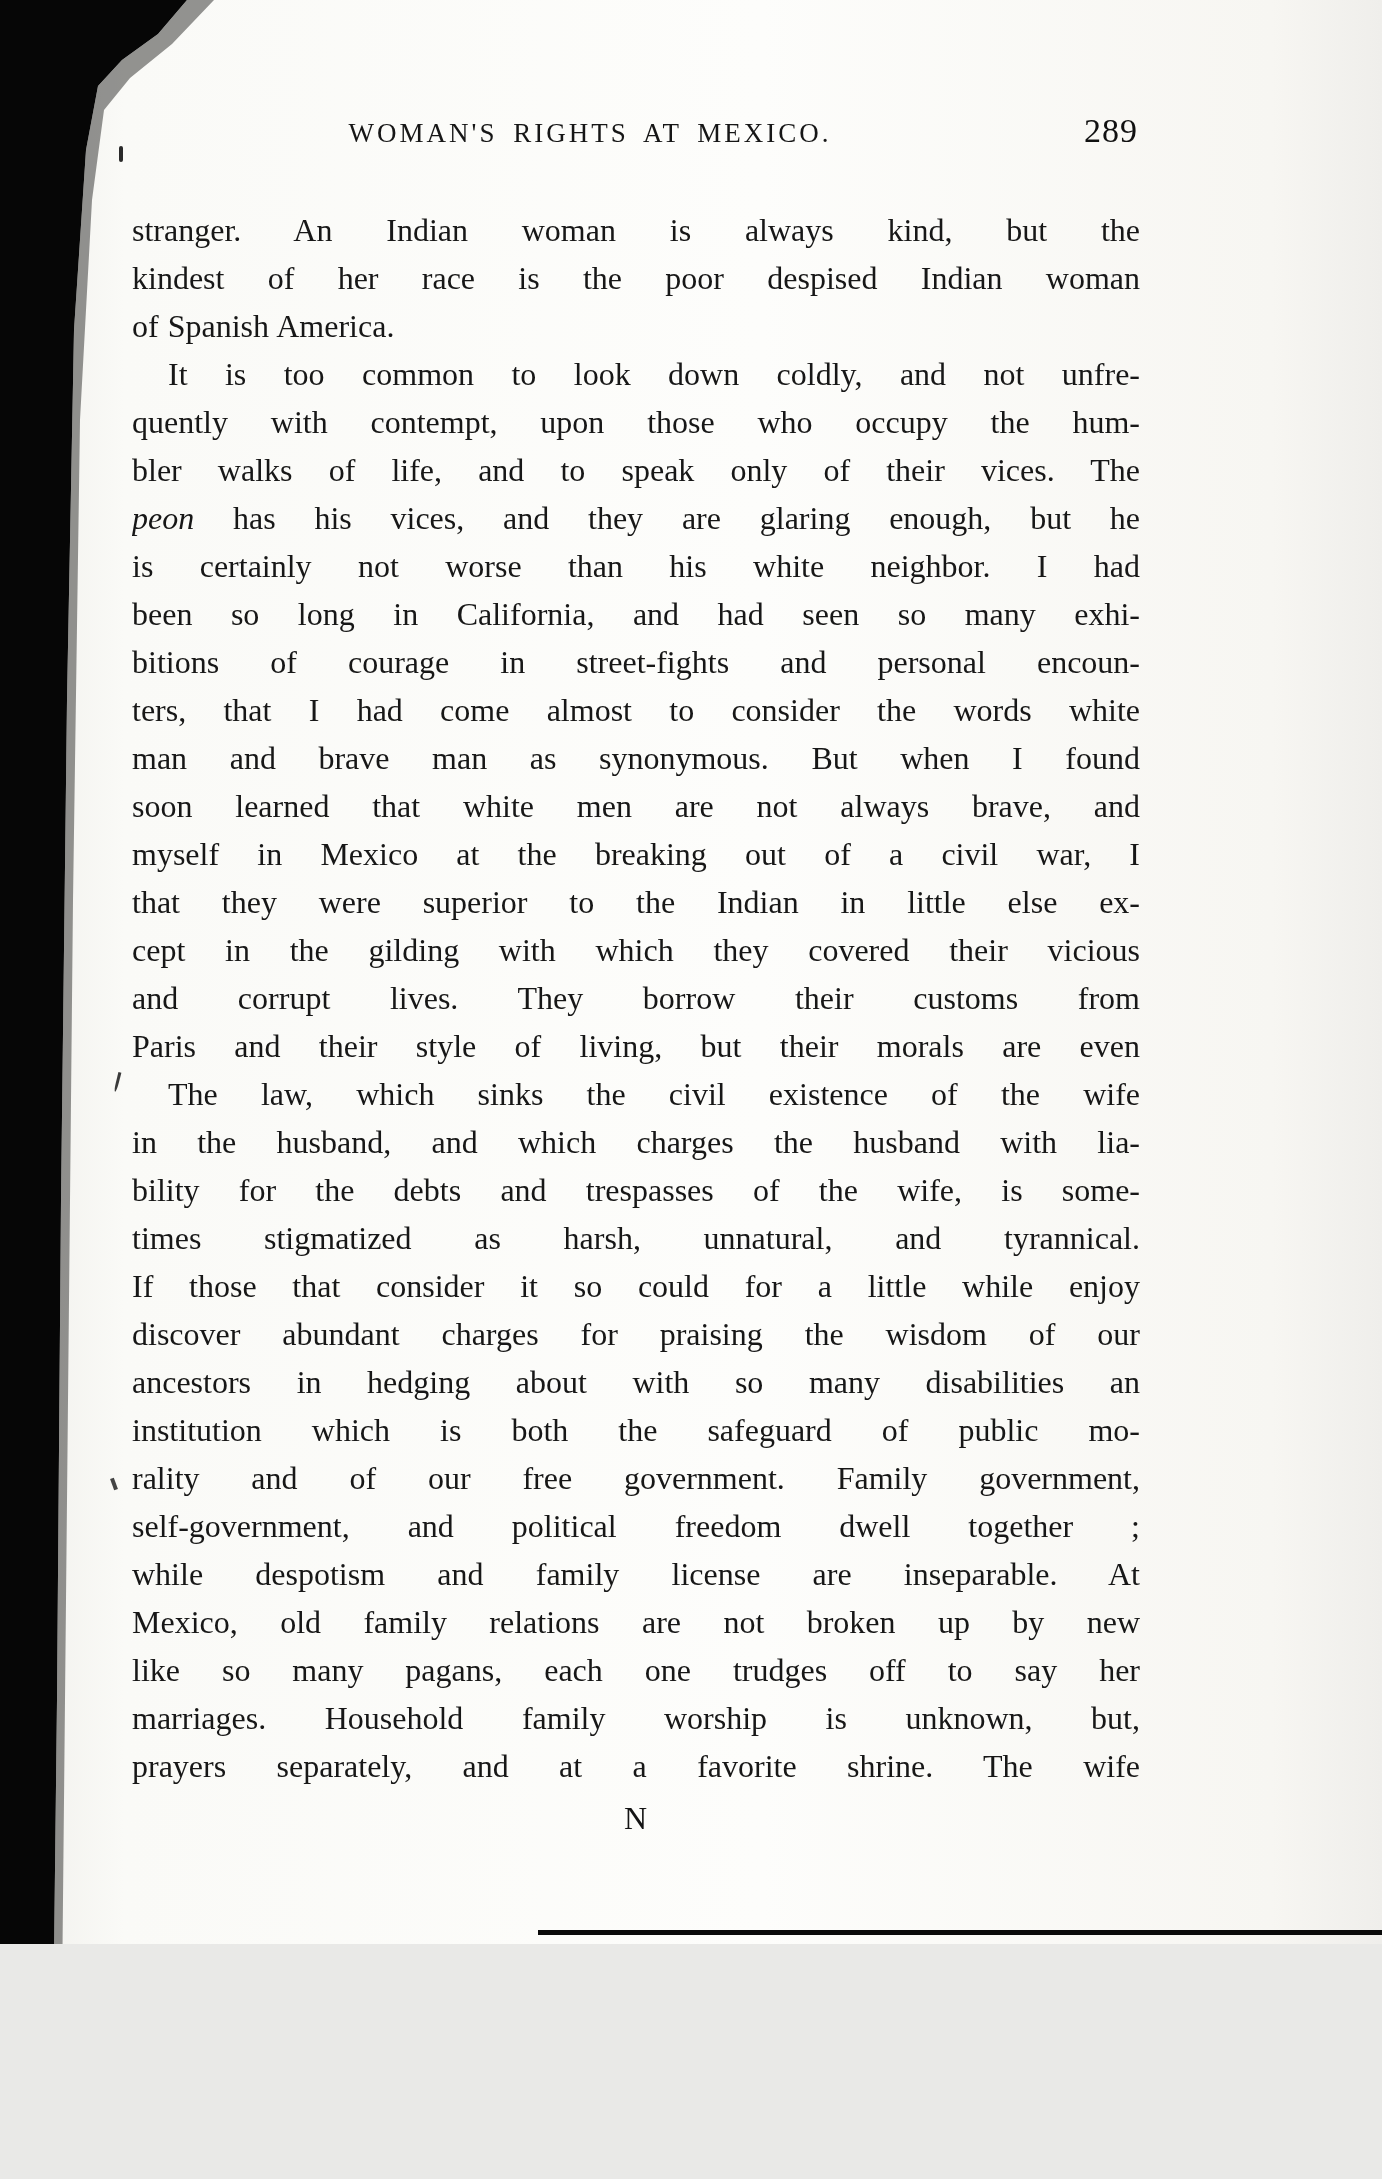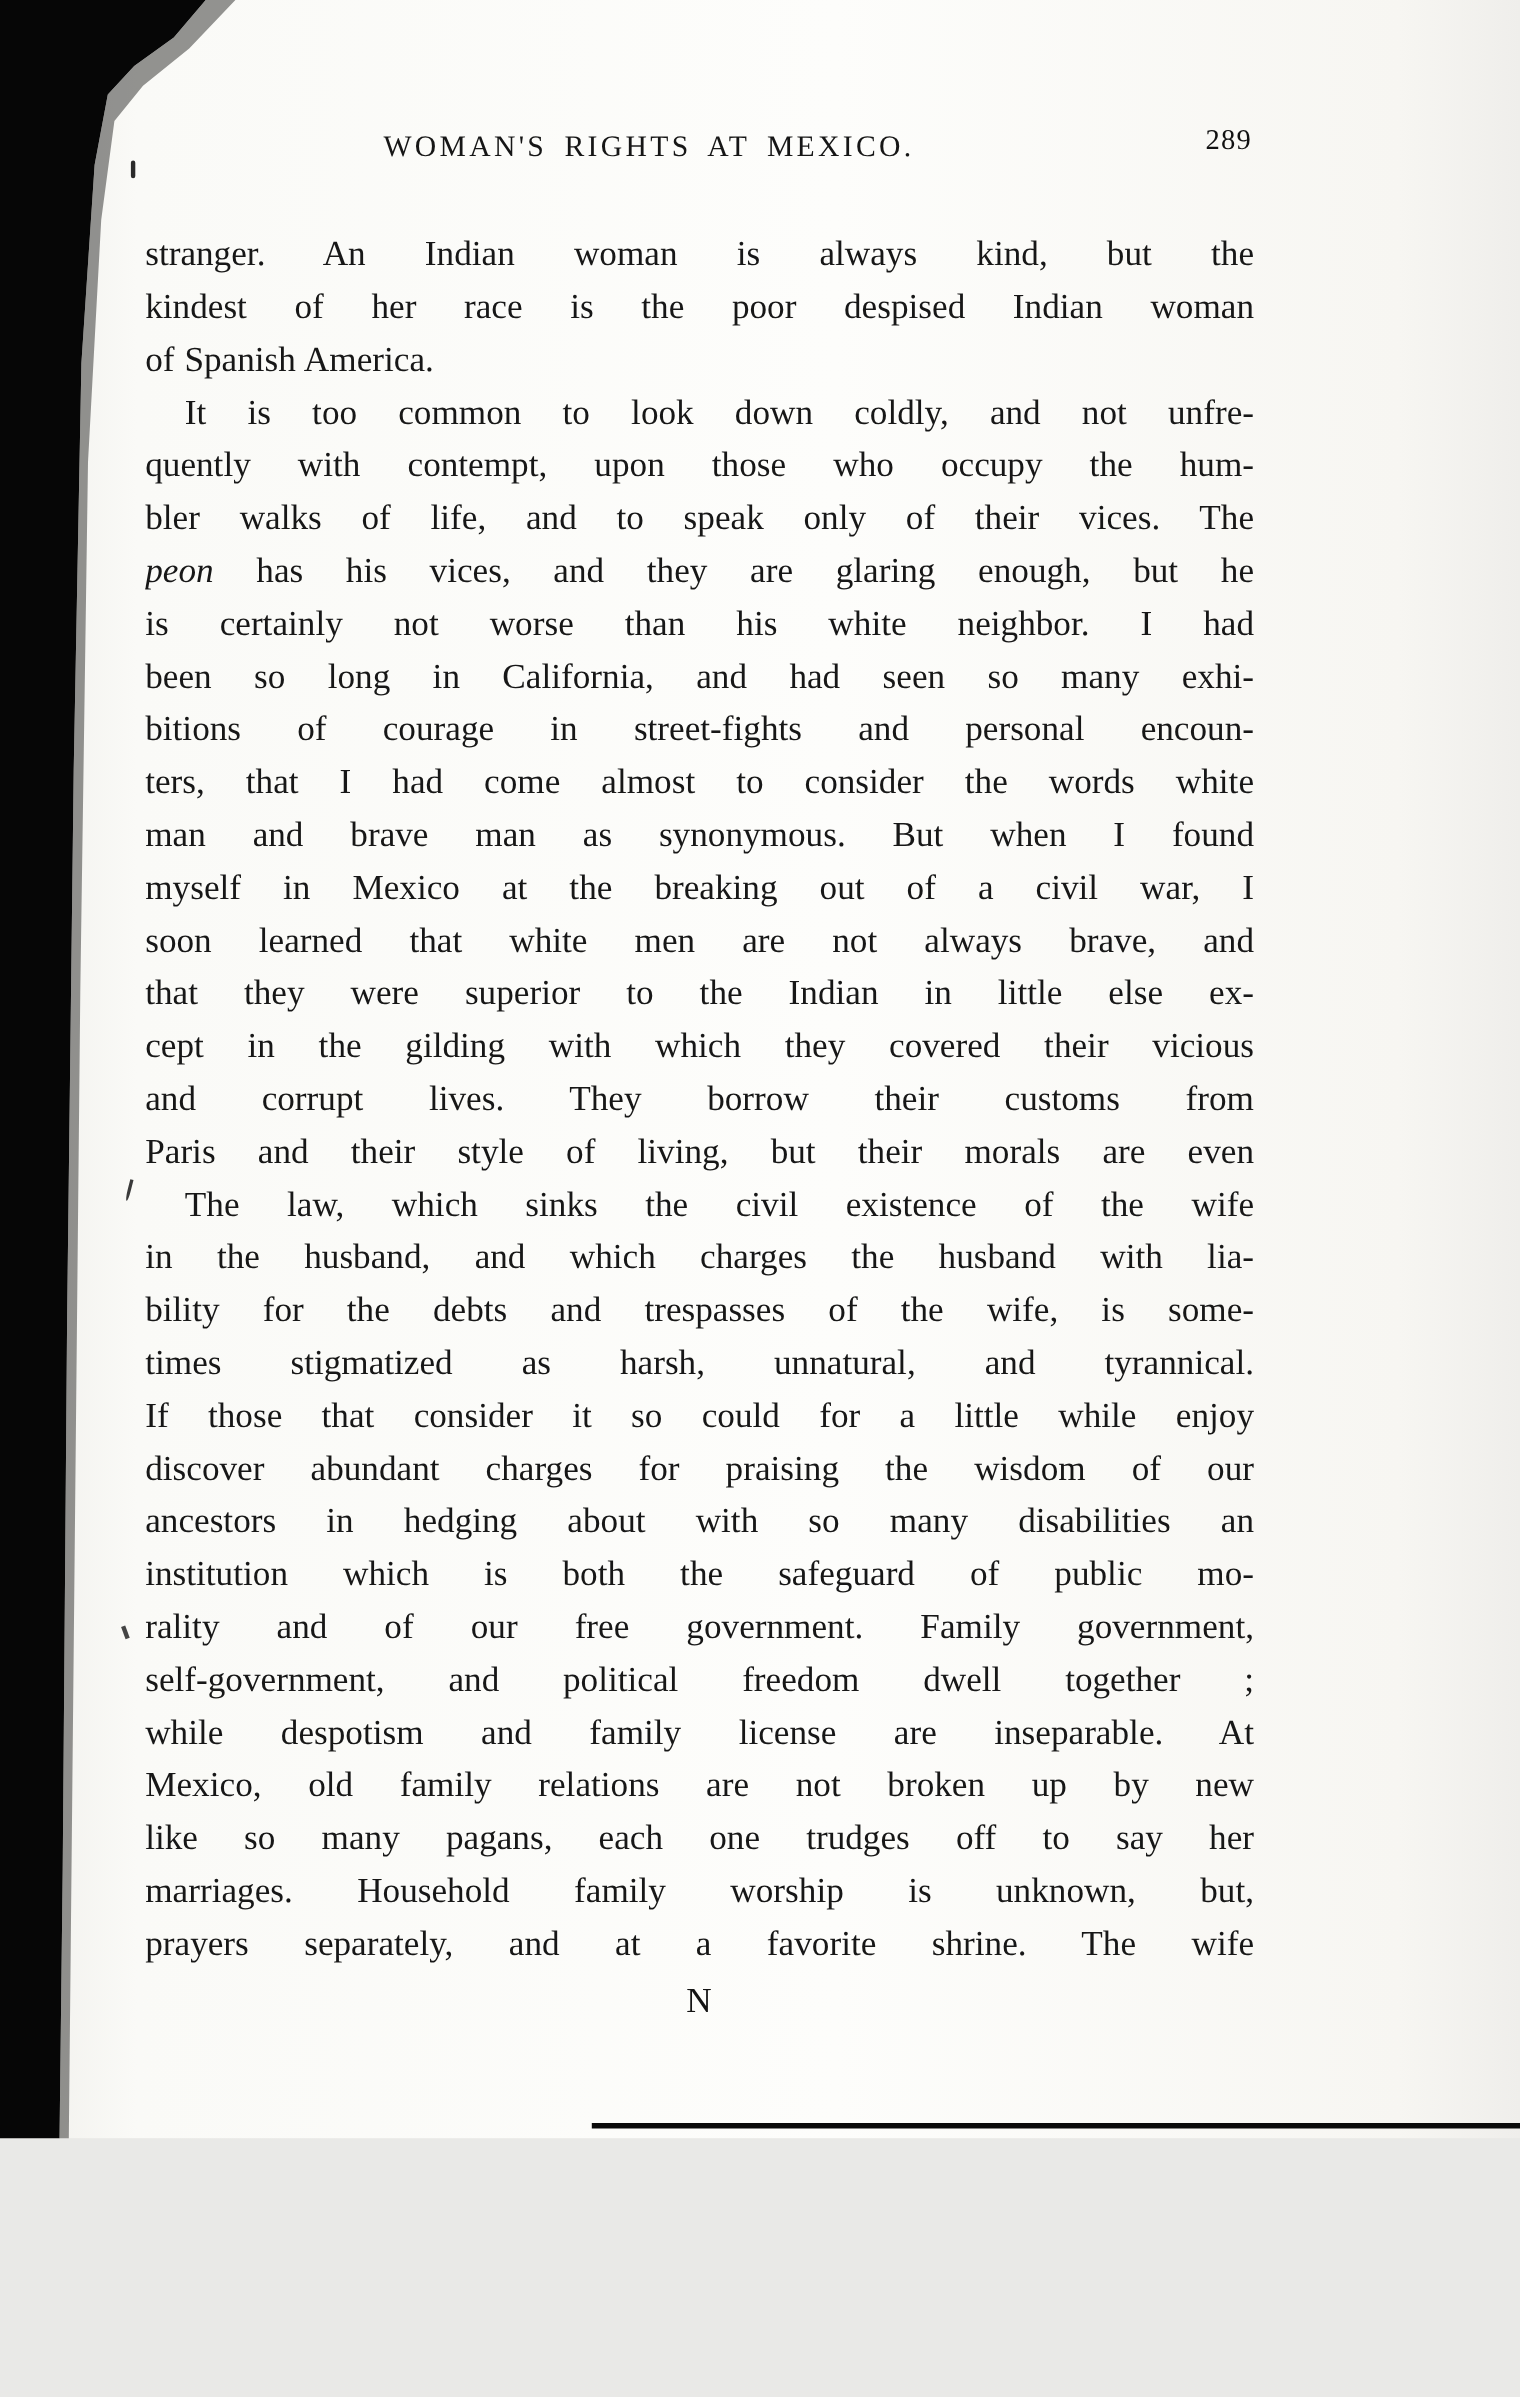--- a/index.html
+++ b/index.html
@@ -42,21 +42,21 @@
     transform: translateX(-46px);
     font-size: 27px;
     letter-spacing: 3px;
     word-spacing: 6px;
     color: #161616;
   }
   .page-number {
     position: absolute;
     right: 2px;
     top: -6px;
-    font-size: 26px;
+    font-size: 34px;
     letter-spacing: 1px;
     color: #111;
   }
   .body-text {
     font-size: 32px;
     line-height: 48px;
     color: #171717;
   }
   .line {
     height: 48px;
@@ -135,22 +135,22 @@
         <div class="line nj">of Spanish America.</div>
         <div class="line ind">It is too common to look down coldly, and not unfre-</div>
         <div class="line">quently with contempt, upon those who occupy the hum-</div>
         <div class="line">bler walks of life, and to speak only of their vices.  The</div>
         <div class="line"><i>peon</i> has his vices, and they are glaring enough, but he</div>
         <div class="line">is certainly not worse than his white neighbor.  I had</div>
         <div class="line">been so long in California, and had seen so many exhi-</div>
         <div class="line">bitions of courage in street-fights and personal encoun-</div>
         <div class="line">ters, that I had come almost to consider the words white</div>
         <div class="line">man and brave man as synonymous.  But when I found</div>
+        <div class="line">soon learned that white men are not always brave, and</div>
         <div class="line">myself in Mexico at the breaking out of a civil war, I</div>
-        <div class="line">soon learned that white men are not always brave, and</div>
         <div class="line">that they were superior to the Indian in little else ex-</div>
         <div class="line">cept in the gilding with which they covered their vicious</div>
         <div class="line">and corrupt lives.  They borrow their customs from</div>
         <div class="line">Paris and their style of living, but their morals are even</div>
         <div class="line ind">The law, which sinks the civil existence of the wife</div>
         <div class="line">in the husband, and which charges the husband with lia-</div>
         <div class="line">bility for the debts and trespasses of the wife, is some-</div>
         <div class="line">times stigmatized as harsh, unnatural, and tyrannical.</div>
         <div class="line">If those that consider it so could for a little while enjoy</div>
         <div class="line">discover abundant charges for praising the wisdom of our</div>

